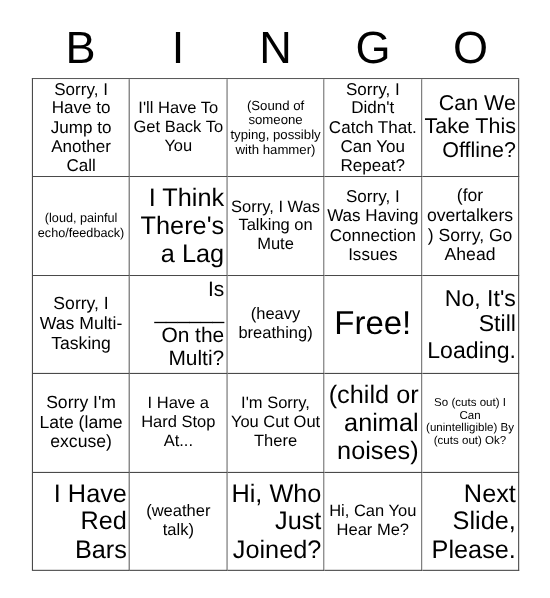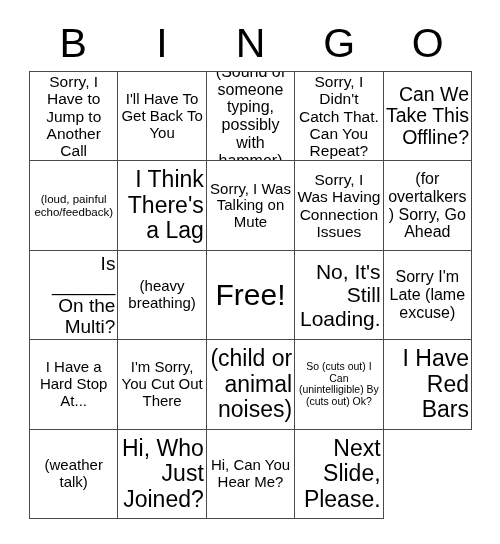--- a/index.html
+++ b/index.html
@@ -75,21 +75,21 @@
     font-family: "Liberation Sans", sans-serif;
     color: #000000;
     word-wrap: break-word;
     hyphens: none;
   }
   
   .sz-xxl .cell-text { font-size: 30px; }
   .sz-xl  .cell-text { font-size: 23px; text-align: right; }
   .sz-lg  .cell-text { font-size: 15px; }
   .sz-md  .cell-text { font-size: 16px; }
-  .sz-sm  .cell-text { font-size: 16px; }
+  .sz-sm  .cell-text { font-size: 12px; }
   .sz-xs  .cell-text { font-size: 11.5px; }
   .sz-xxs .cell-text { font-size: 10.5px; }
 </style>
 </head>
 <body>
 
 <div id="card">
 
   <div id="bingo-header">
     <div class="header-letter">B</div>
@@ -122,20 +122,23 @@
         <span class="cell-text">I Think There's a Lag</span>
       </div>
       <div class="cell sz-lg">
         <span class="cell-text">Sorry, I Was Talking on Mute</span>
       </div>
       <div class="cell sz-md">
         <span class="cell-text" style="font-size: 15.5px;">Sorry, I Was Having Connection Issues</span>
       </div>
       <div class="cell sz-md">
         <span class="cell-text">(for overtalkers) Sorry, Go Ahead</span>
+      </div>
+      <div class="cell sz-md">
+        <span class="cell-text">Sorry, I Was Multi-Tasking</span>
       </div>
       <div class="cell sz-xl">
         <span class="cell-text" style="font-size: 19px;">Is ______ On the Multi?</span>
       </div>
       <div class="cell sz-lg">
         <span class="cell-text">(heavy breathing)</span>
       </div>
       <div class="cell sz-xxl">
         <span class="cell-text">Free!</span>
       </div>

